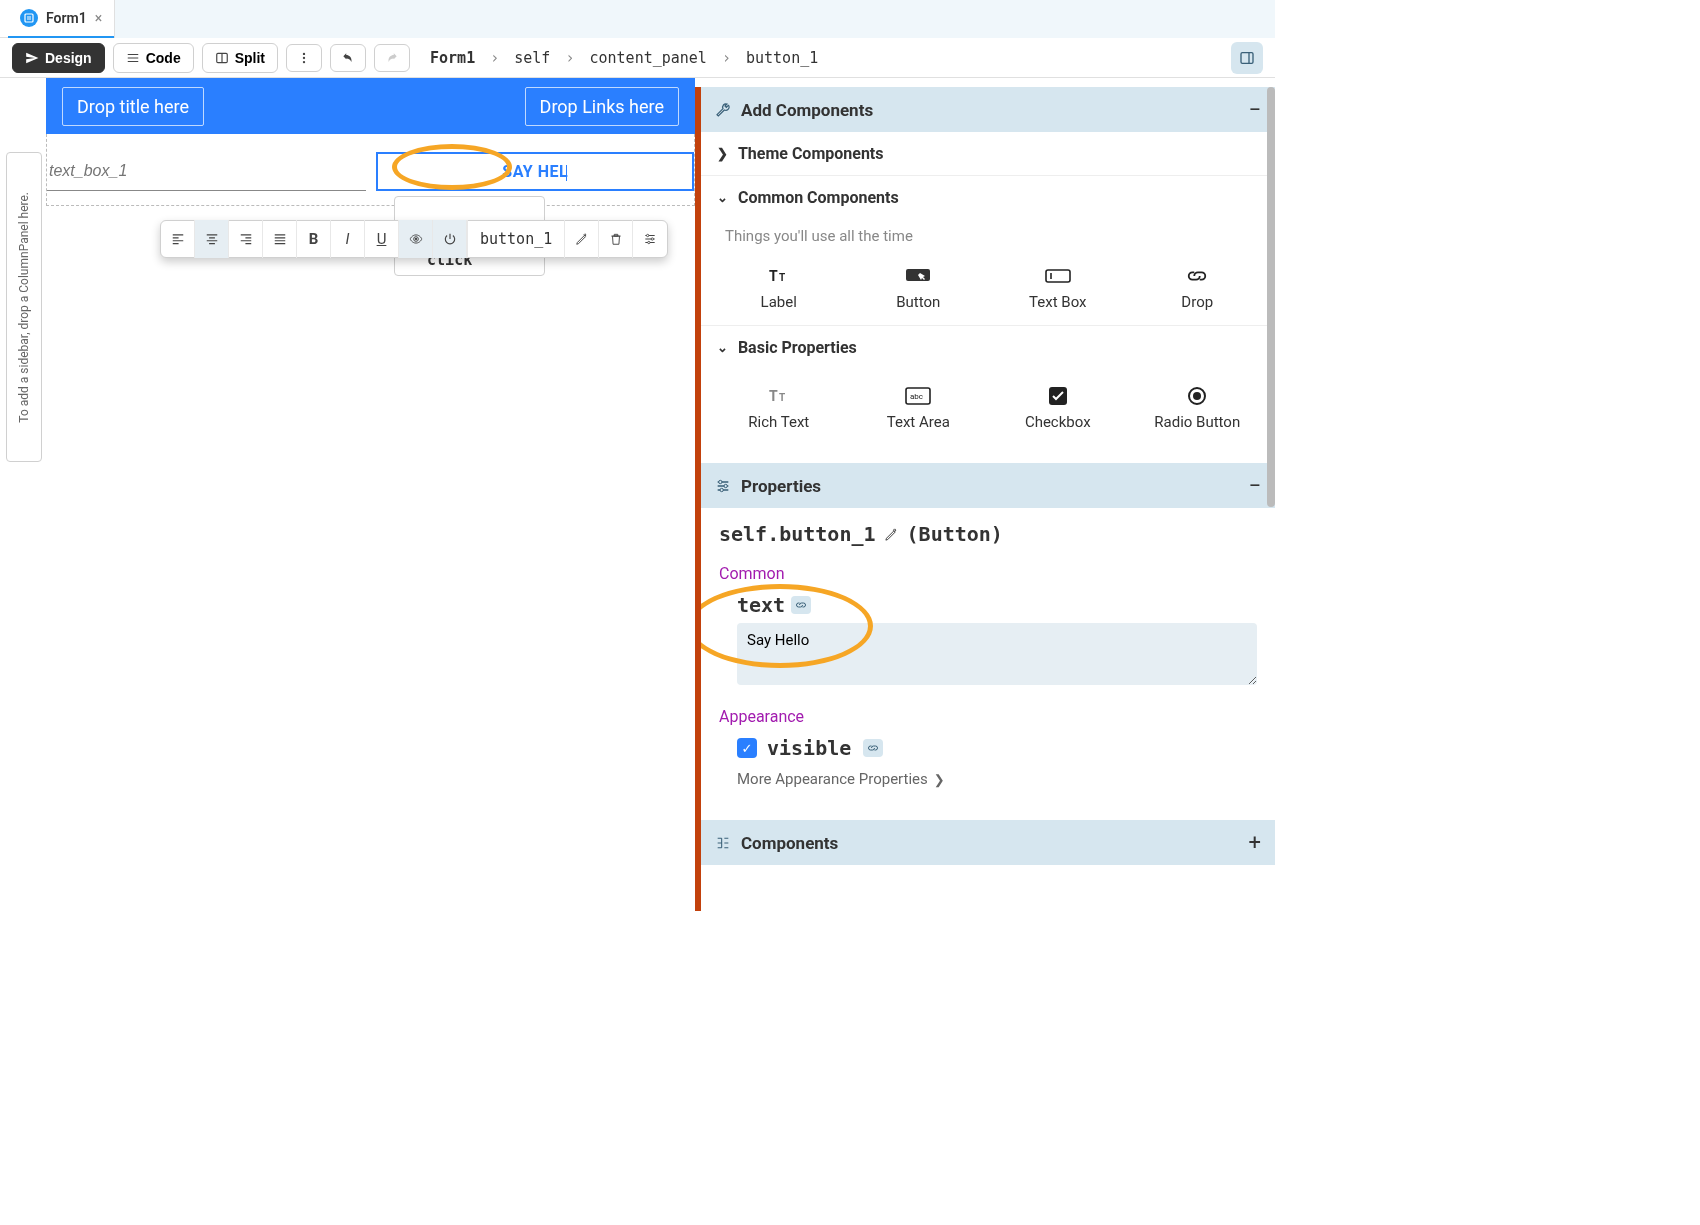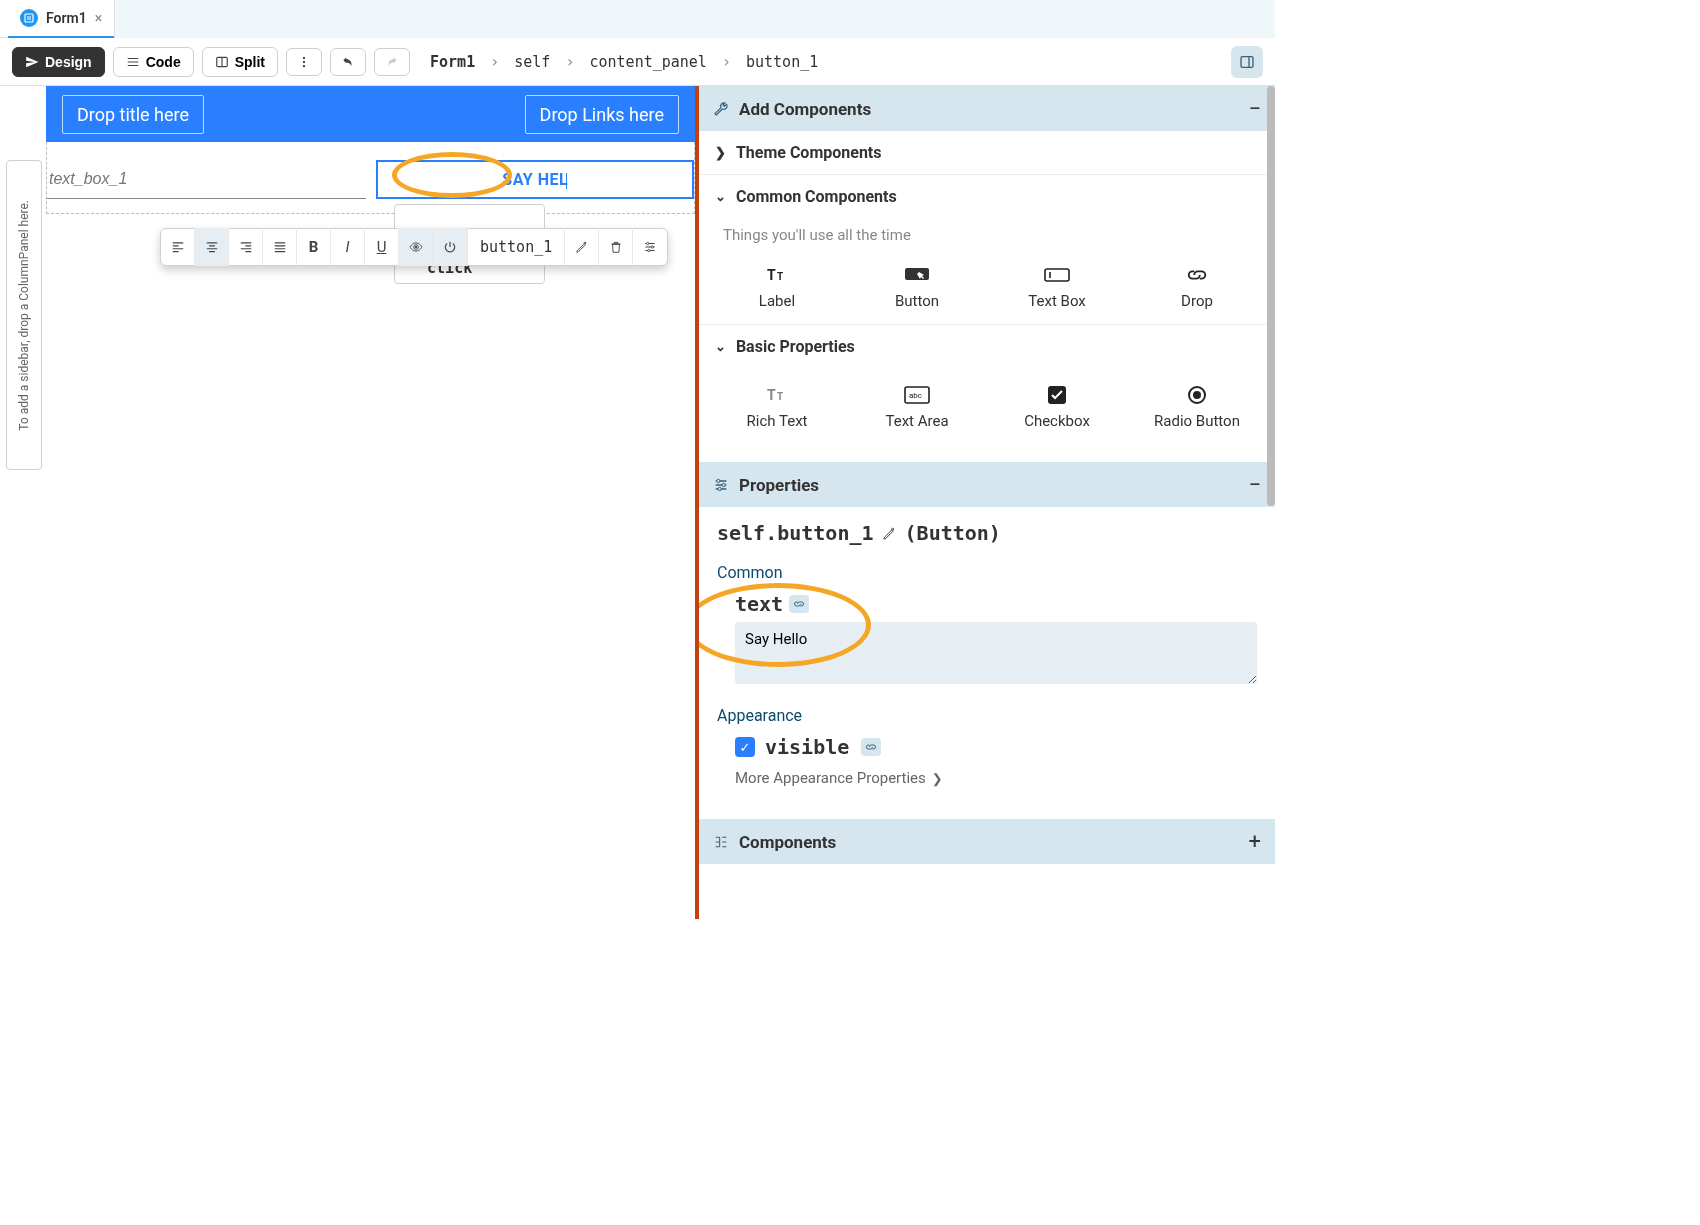--- a/index.html
+++ b/index.html
@@ -3,21 +3,21 @@
 <meta charset="utf-8">
 <style>
 * { box-sizing: border-box; margin: 0; padding: 0; }
 body { font-family: -apple-system, BlinkMacSystemFont, "Segoe UI", Roboto, sans-serif; background: #fff; color: #333; width: 1275px; height: 919px; overflow: hidden; }
 .tabbar { display: flex; align-items: center; height: 38px; border-bottom: 1px solid #e0e0e0; padding-left: 8px; background: #fff; }
 .tab { display: flex; align-items: center; gap: 8px; padding: 0 12px; height: 38px; border-bottom: 2px solid #2196f3; background: #fff; }
 .tab-icon { width: 18px; height: 18px; background: #2196f3; border-radius: 50%; display: flex; align-items: center; justify-content: center; color: #fff; font-size: 10px; }
 .tab-label { font-weight: 600; font-size: 14px; }
 .tab-close { color: #888; font-size: 14px; cursor: pointer; }
 .tabrest { flex: 1; background: #f0f7fb; height: 38px; border-left: 1px solid #e0e0e0; }
-.toolbar { display: flex; align-items: center; height: 48px; padding: 0 12px; gap: 8px; border-bottom: 1px solid #e0e0e0; }
+.toolbar { display: flex; align-items: center; height: 40px; padding: 0 12px; gap: 8px; border-bottom: 1px solid #e0e0e0; }
 .btn { display: inline-flex; align-items: center; gap: 6px; border: 1px solid #d0d0d0; background: #fff; border-radius: 6px; padding: 6px 12px; font-size: 14px; font-weight: 600; cursor: pointer; }
 .btn.primary { background: #333; color: #fff; border-color: #333; }
 .btn.iconbtn { padding: 6px 10px; }
 .btn.disabled { color: #ccc; }
 .breadcrumb { margin-left: 12px; font-family: ui-monospace, "SFMono-Regular", Consolas, monospace; font-size: 15px; }
 .breadcrumb .strong { font-weight: 700; }
 .breadcrumb .sep { color: #888; margin: 0 6px; }
 .spacer { flex: 1; }
 .panel-toggle { width: 32px; height: 32px; border-radius: 6px; background: #d6e6ef; display: flex; align-items: center; justify-content: center; }
 .main { display: flex; height: calc(100% - 86px); }
@@ -33,33 +33,33 @@
 .say-btn { flex: 1; margin-right: 0; border: 2px solid #2a7fff; text-align: center; padding: 8px 0; color: #2a7fff; font-weight: 700; letter-spacing: 0.5px; background: #fff; position: relative; }
 .say-btn .caret { border-right: 1px solid #2a7fff; height: 16px; display: inline-block; vertical-align: middle; margin-left: -2px; }
 .highlight-ellipse { position: absolute; border: 5px solid #f6a625; border-radius: 50%; pointer-events: none; }
 .click-hint { position: absolute; background: #fff; border: 1px solid #d0d0d0; border-radius: 4px; padding: 6px 10px; font-size: 15px; font-family: ui-monospace, monospace; display: flex; align-items: center; gap: 4px; }
 .click-hint .kw { font-weight: 700; margin-top: 48px; }
 .float-toolbar { position: absolute; background: #fff; border: 1px solid #d0d0d0; border-radius: 6px; box-shadow: 0 4px 10px rgba(0,0,0,0.2); display: flex; align-items: center; height: 38px; }
 .float-toolbar .fbtn { width: 34px; height: 38px; display: flex; align-items: center; justify-content: center; border-right: 1px solid #e8e8e8; font-size: 15px; color: #444; cursor: pointer; }
 .float-toolbar .fbtn.active { background: #e6eef3; }
 .float-toolbar .fbtn.noborder { border-right: none; }
 .float-toolbar .label { padding: 0 12px; font-family: ui-monospace, monospace; font-size: 15px; border-right: 1px solid #e8e8e8; border-left: 1px solid #e8e8e8; height: 38px; display: flex; align-items: center; }
-.right-panel { width: 580px; border-left: 4px solid #c2410c; overflow-y: auto; background: #fff; position: relative; }
+.right-panel { width: 580px; border-left: 6px solid #c2410c; overflow-y: auto; background: #fff; position: relative; margin-top: 9px; }
 .section-hdr { background: #d6e6ef; padding: 10px 14px; display: flex; align-items: center; gap: 10px; font-weight: 700; font-size: 17px; }
 .section-hdr .collapse { margin-left: auto; font-size: 22px; font-weight: 400; }
 .sub-section { padding: 12px 16px; display: flex; align-items: center; gap: 10px; font-weight: 700; font-size: 16px; border-bottom: 1px solid #eee; }
 .sub-desc { padding: 8px 24px 4px 24px; color: #888; font-size: 15px; }
 .comp-grid { display: flex; padding: 14px 8px; border-bottom: 1px solid #eee; }
 .comp-item { flex: 1; text-align: center; cursor: pointer; }
 .comp-item .ci-icon { font-size: 20px; height: 26px; display: flex; align-items: center; justify-content: center; }
 .comp-item .ci-label { font-size: 15px; margin-top: 4px; }
 .prop-body { padding: 14px 18px; }
 .prop-path { font-family: ui-monospace, monospace; font-size: 20px; font-weight: 700; display: flex; align-items: center; gap: 8px; }
 .prop-path .type { font-weight: 700; }
-.prop-group-label { color: #0c4a6e; font-size: 16px; margin-top: 18px; margin-bottom: 10px; }
+.prop-group-label { color: #a21caf; font-size: 16px; margin-top: 18px; margin-bottom: 10px; }
 .prop-row { margin-left: 18px; margin-bottom: 8px; }
 .prop-name { font-family: ui-monospace, monospace; font-weight: 700; font-size: 20px; display: flex; align-items: center; gap: 6px; }
 .link-icon { display: inline-flex; width: 20px; height: 18px; background: #d6e6ef; border-radius: 4px; align-items: center; justify-content: center; font-size: 11px; }
 .prop-textarea { width: 100%; background: #e6eef3; border: none; border-radius: 4px; padding: 8px 10px; font-size: 15px; margin-top: 6px; resize: both; min-height: 62px; font-family: inherit; }
 .checkbox { width: 20px; height: 20px; background: #2a7fff; border-radius: 4px; display: inline-flex; align-items: center; justify-content: center; color: #fff; font-size: 13px; }
 .more-link { margin-left: 18px; margin-top: 10px; font-size: 15px; color: #666; cursor: pointer; display: flex; gap: 6px; align-items: center; }
 .scroll-indicator { position: absolute; right: 0; top: 0; width: 8px; height: 420px; background: #bbb; border-radius: 4px; }
 svg { display: block; }
 .chev { font-size: 13px; }
 </style>

